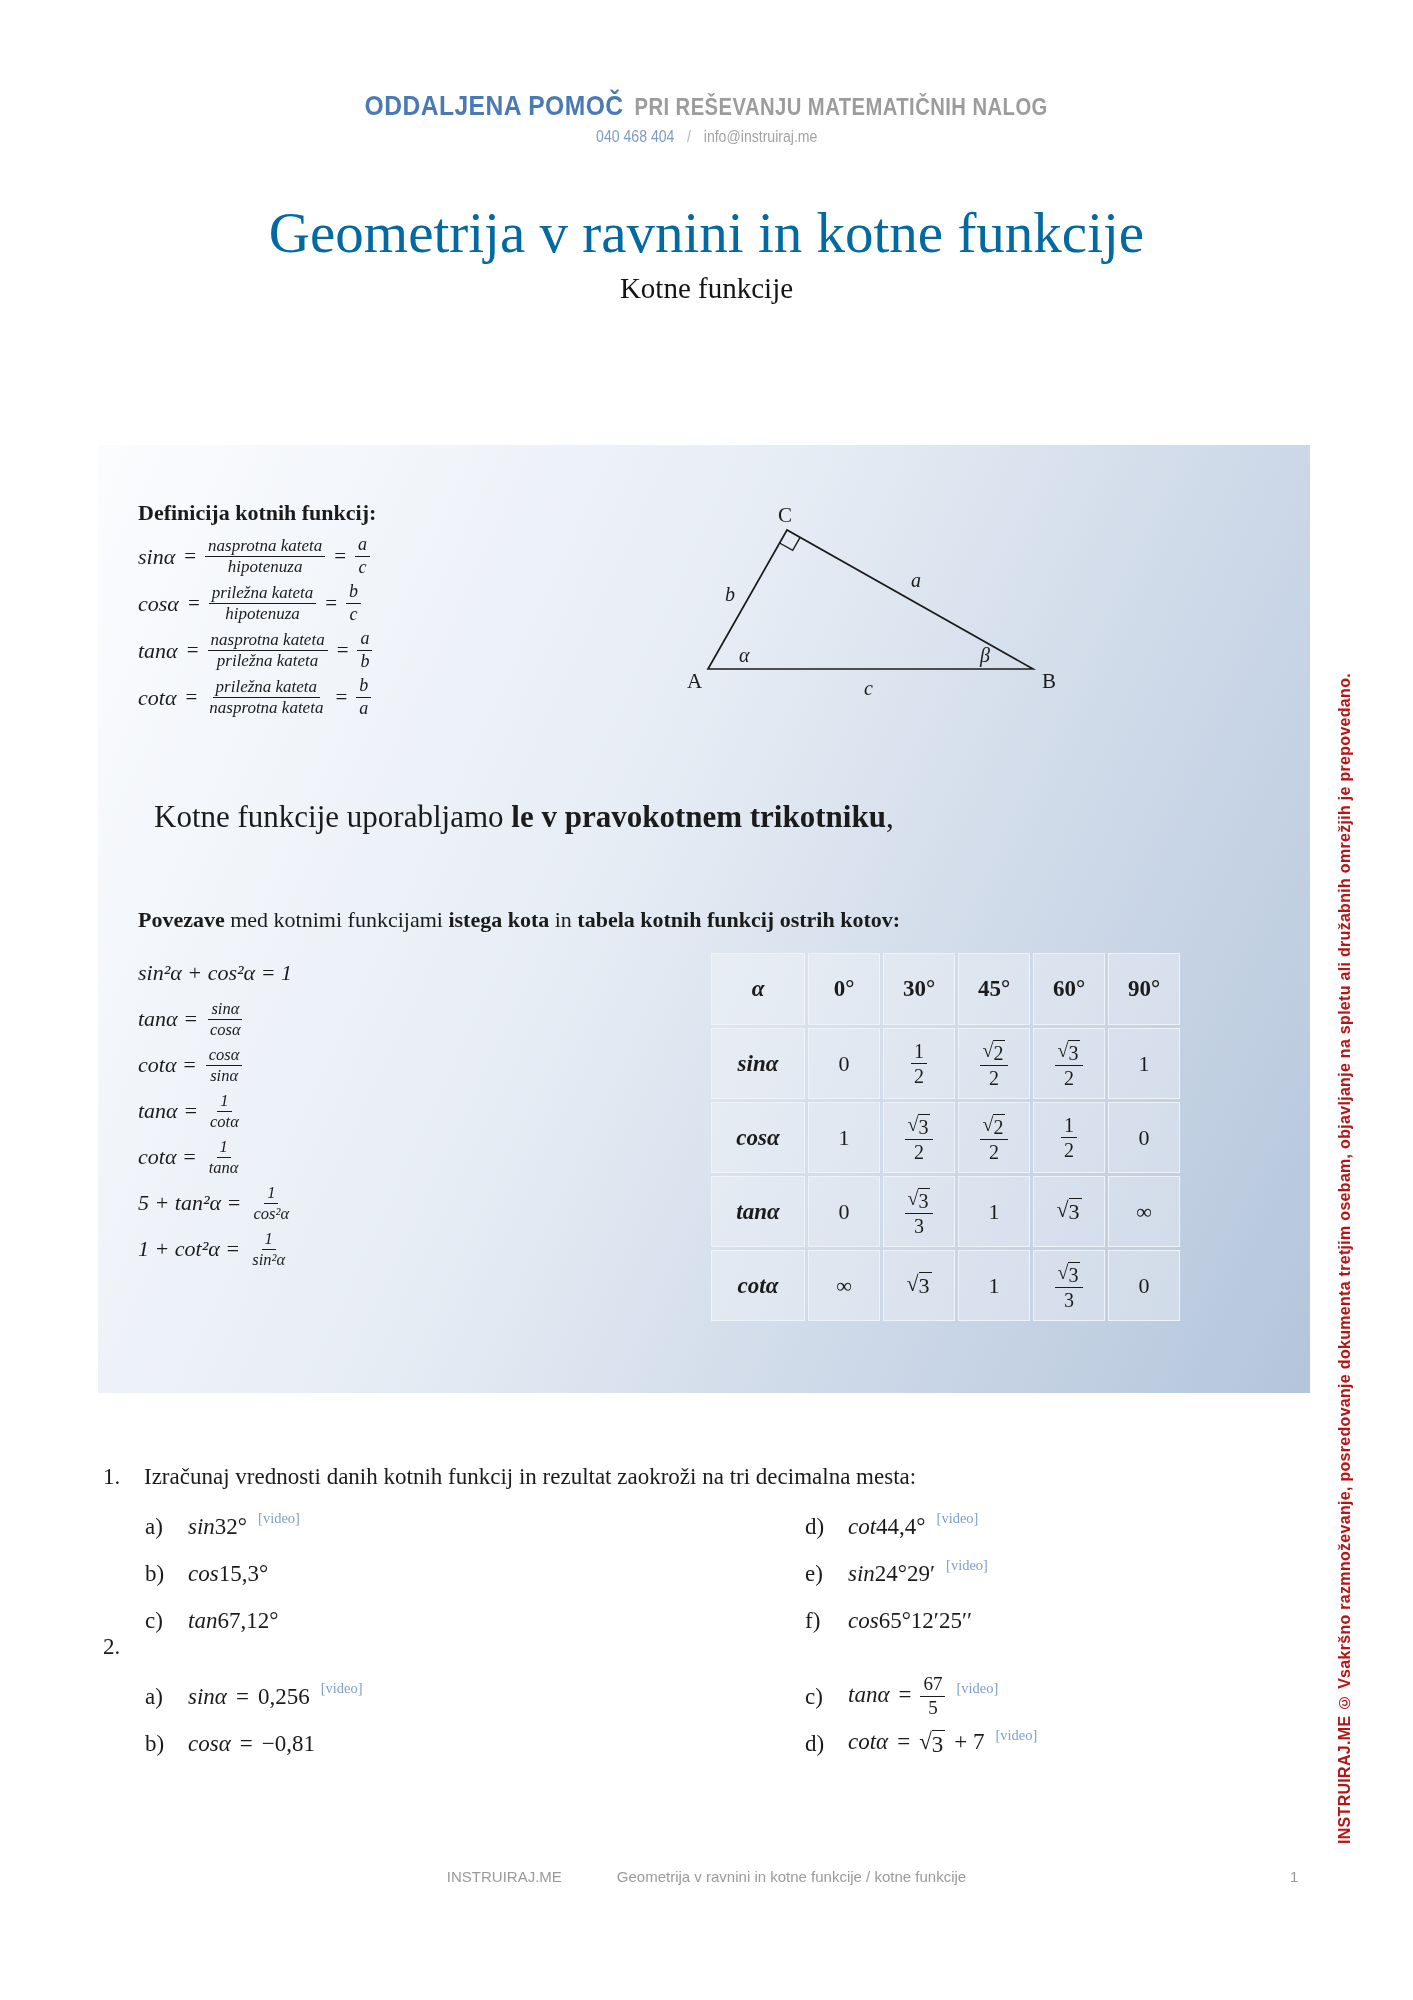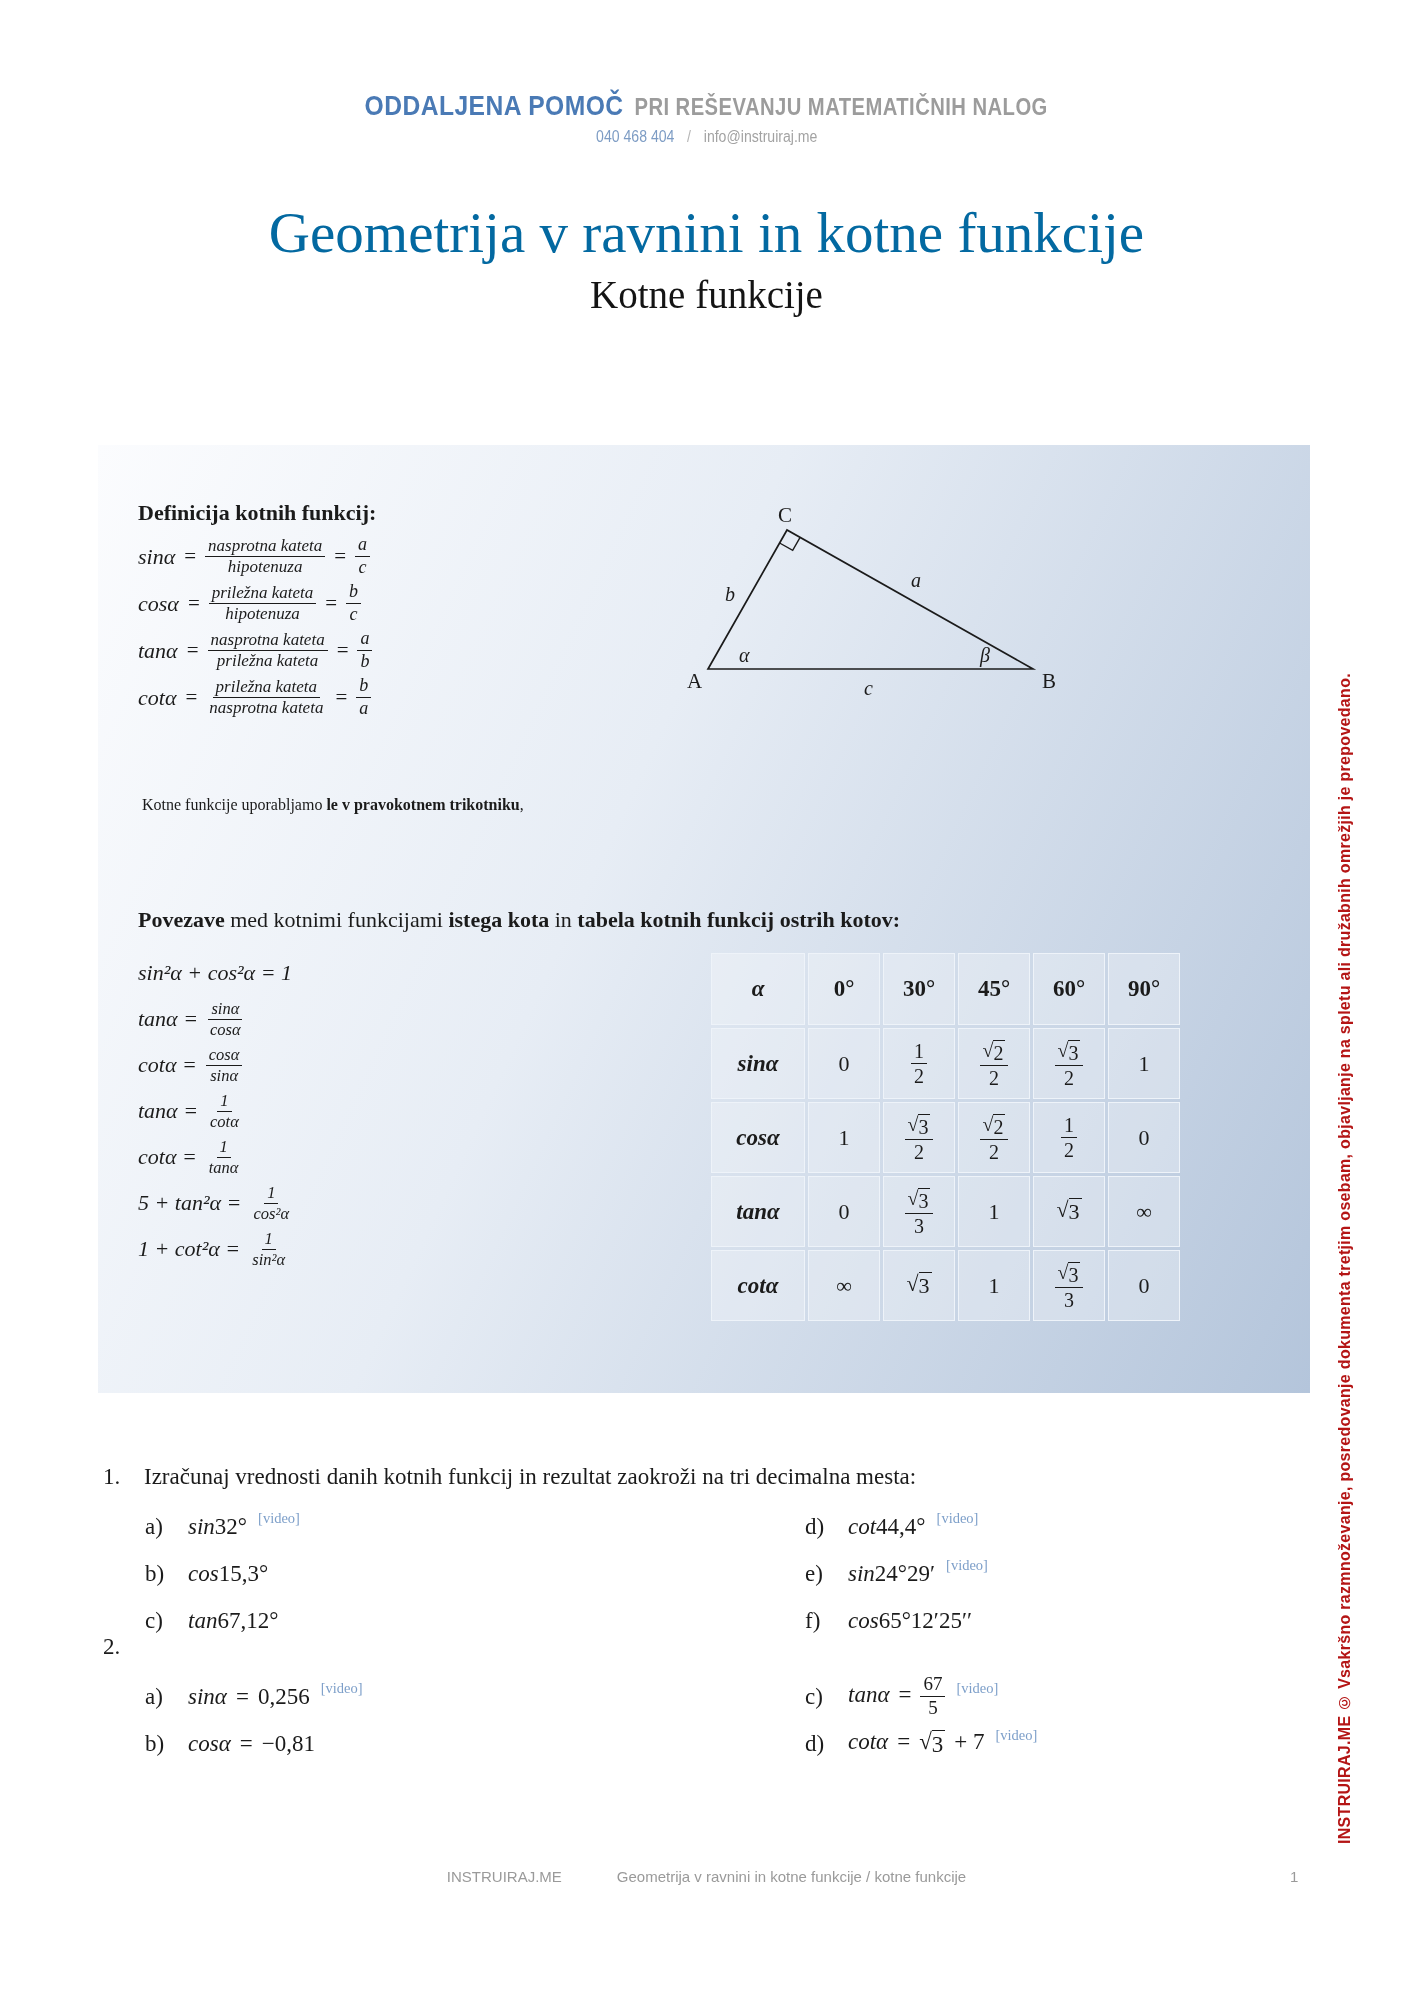--- a/index.html
+++ b/index.html
@@ -14,41 +14,41 @@
   .tagline{font-weight:bold;font-size:23px;color:#9c9c9c;letter-spacing:.5px;margin-left:8px;}
   .hdr-line2{margin-top:6px;font-size:16px;}
   .phone{color:#7d9cc4;}
   .sep{color:#b5b5b5;margin:0 10px;}
   .email{color:#a3a3a3;}
 
   
   .title{position:absolute;top:200px;left:0;width:1413px;text-align:center;margin:0;
          font-weight:normal;font-size:57px;color:#0369a1;}
   .subtitle{position:absolute;top:272px;left:0;width:1413px;text-align:center;margin:0;
-            font-weight:normal;font-size:39px;color:#141414;}
+            font-weight:normal;font-size:29px;color:#141414;}
 
   
   .box{position:absolute;left:98px;top:445px;width:1212px;height:948px;
        background:linear-gradient(115deg,#fbfcfe 0%,#e7edf5 42%,#b4c5db 100%);}
   .def-head{position:absolute;left:40px;top:55px;font-weight:bold;font-size:22px;}
   .def-list{position:absolute;left:40px;top:88px;}
   .mrow{height:47px;display:flex;align-items:center;gap:9px;}
   .lhs{font-style:italic;font-size:22px;}
   .eq{font-size:21px;}
   .frac{display:inline-flex;flex-direction:column;align-items:center;vertical-align:middle;font-style:italic;}
   .frac .fn{display:block;border-bottom:1.4px solid #1b1b1b;padding:0 3px;line-height:1.2;}
   .frac .fd{display:block;padding:0 3px;line-height:1.2;}
   .f-words{font-size:17px;}
   .f-let{font-size:18px;}
 
   .tri{position:absolute;left:585px;top:62px;}
   .tri text{font-size:21px;font-family:"Liberation Serif","DejaVu Serif",serif;fill:#1b1b1b;}
   .tri .it{font-style:italic;font-size:20px;}
 
-  .note{position:absolute;left:40px;top:332px;margin:4px;font-size:16px;line-height:48px;}
+  .note{position:absolute;left:40px;top:332px;margin:16px;font-size:31px;line-height:48px;}
   .rel-head{position:absolute;left:40px;top:462px;font-size:22px;}
   .b{font-weight:bold;}
   .rel-list{position:absolute;left:40px;top:505px;}
   .rrow{height:46px;display:flex;align-items:center;gap:9px;}
   .ident{font-style:italic;font-size:22px;}
   .rel-frac{font-size:16.5px;}
 
   
   .vals{position:absolute;left:610px;top:505px;border-collapse:separate;border-spacing:3px;}
   .vals th,.vals td{border:1px solid #eef3f9;background:rgba(255,255,255,.30);

